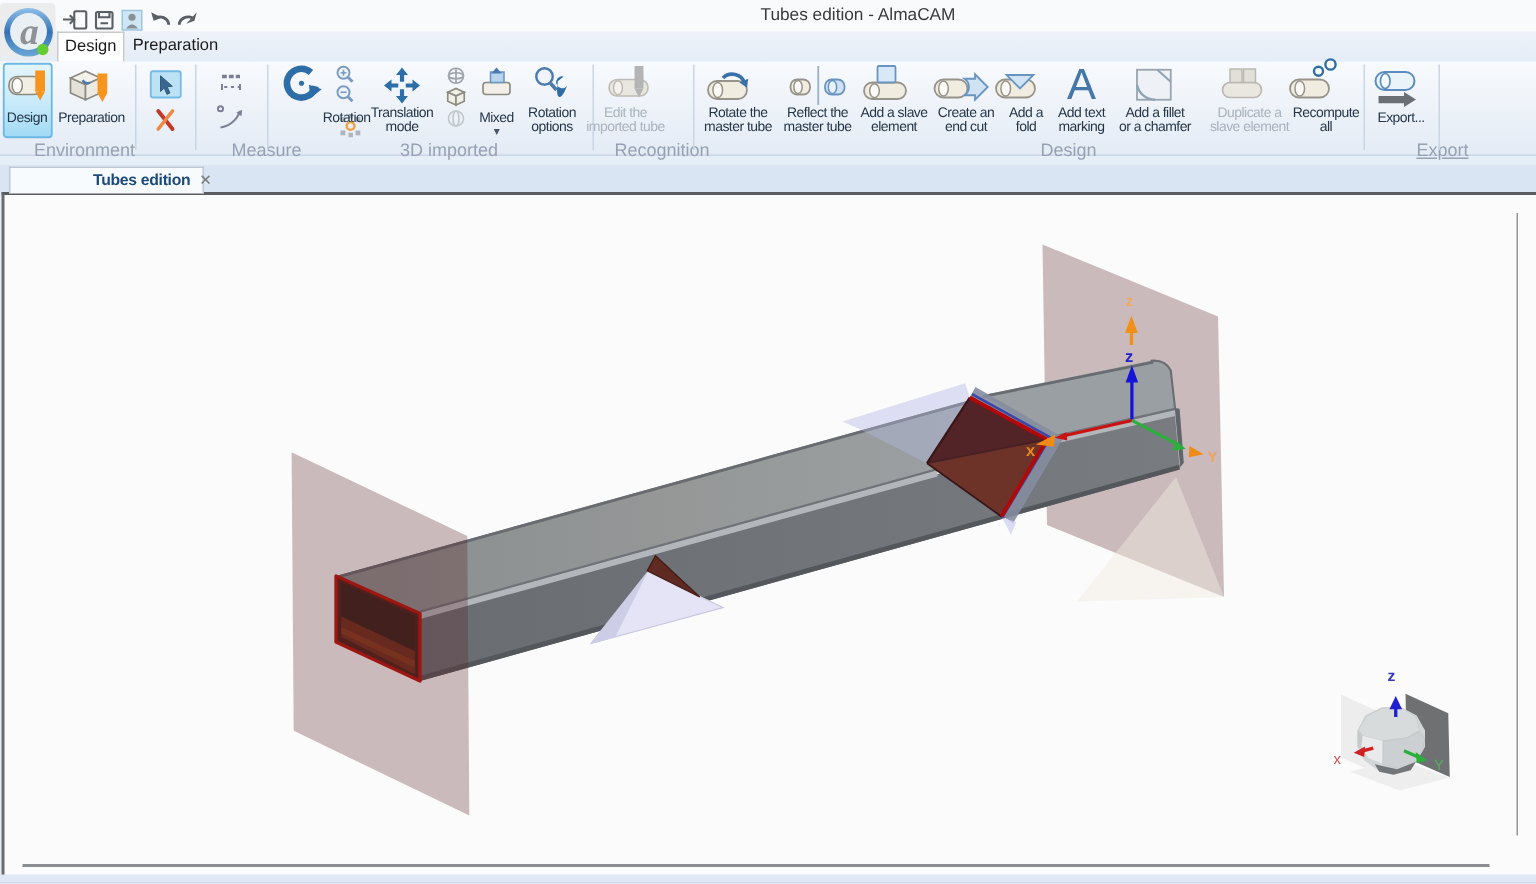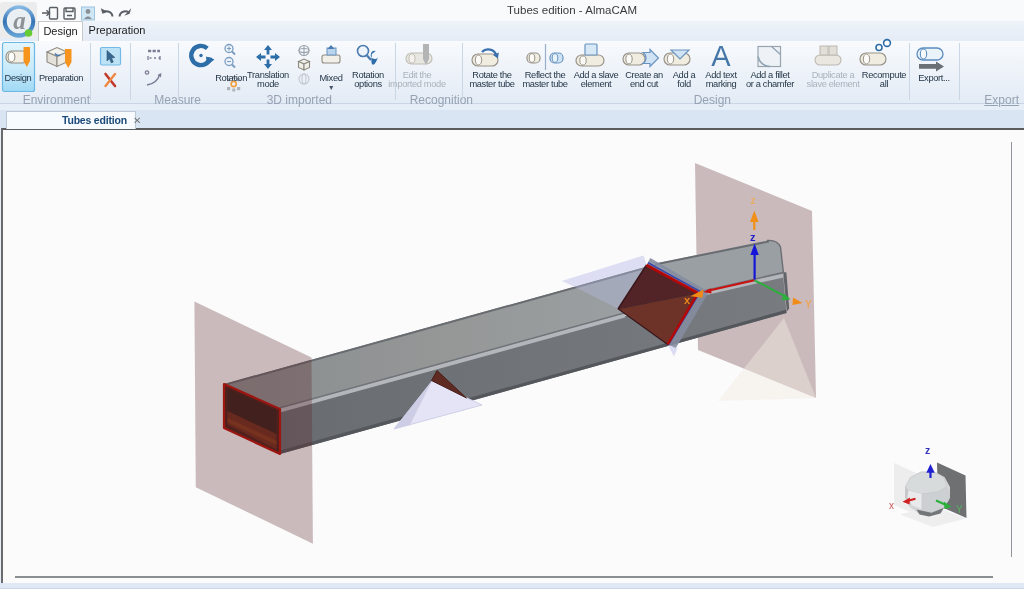--- a/index.html
+++ b/index.html
@@ -224,21 +224,21 @@
   </div>
 <div class="rbtxt" style="left:331px;top:74px;">Mixed<span style="font-size:8px;color:#44546a;">▾</span></div>
 <div class="rbtxt" style="left:368px;">
     <span>Rotation</span>
     <span>options</span>
   </div>
 <div class="glabel" style="left:287px;">3D imported</div>
 <div class="gsep" style="left:395px;"></div>
 <div class="rbtxt dis" style="left:417px;">
     <span>Edit the</span>
-    <span>imported mode</span>
+    <span>imported tube</span>
   </div>
 <div class="glabel" style="left:428px;">Recognition</div>
 <div class="gsep" style="left:462px;"></div>
 <div class="rbtxt" style="left:492px;">
     <span>Rotate the</span>
     <span>master tube</span>
   </div>
 <div class="rbtxt" style="left:545px;">
     <span>Reflect the</span>
     <span>master tube</span>
@@ -267,21 +267,21 @@
     <span>Duplicate a</span>
     <span>slave element</span>
   </div>
 <div class="rbtxt" style="left:884px;">
     <span>Recompute</span>
     <span>all</span>
   </div>
 <div class="glabel" style="left:686px;">Design</div>
 <div class="gsep" style="left:909px;"></div>
 <div class="rbtxt" style="left:934px;top:74px;">Export...</div>
-<div class="glabel" style="left:974px;text-decoration:underline;">Export</div>
+<div class="glabel" style="left:934px;text-decoration:underline;">Export</div>
 <div class="gsep" style="left:959px;"></div>
 <svg class="abs" style="left:3px;top:130px;" width="1007" height="445" viewBox="3 130 1007 445">
 <defs>
 <linearGradient id="topg" x1="0" y1="0" x2="1" y2="0">
 <stop offset="0" stop-color="#8a8d8e"></stop>
         <stop offset="0.55" stop-color="#959897"></stop>
         <stop offset="1" stop-color="#9ba0a3"></stop>
 </linearGradient>
 <linearGradient id="frontg" x1="0" y1="0" x2="1" y2="0">
 <stop offset="0" stop-color="#696c70"></stop>

